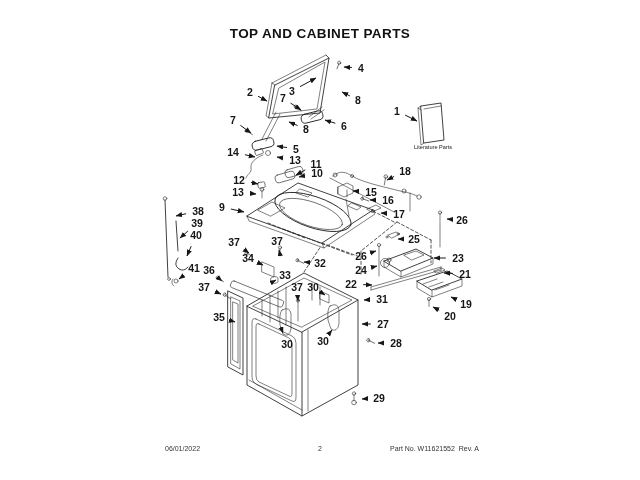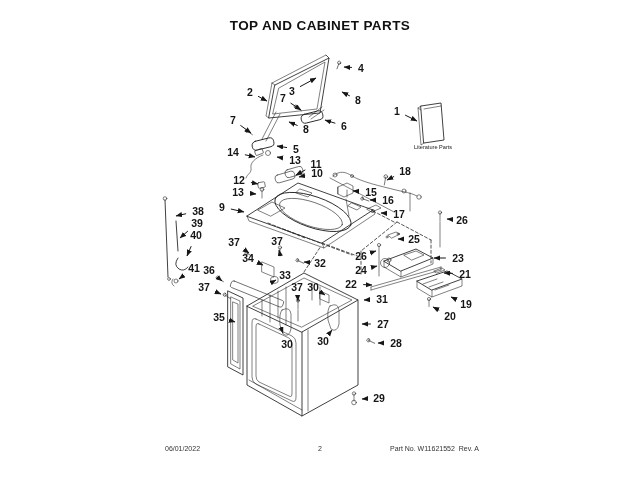--- a/index.html
+++ b/index.html
@@ -1,21 +1,21 @@
 <!DOCTYPE html>
 <html><head>
 <meta charset="utf-8">
 <style>
   html,body{margin:0;padding:0;}
   body{
     width:640px;height:480px;position:relative;background:#ffffff;
     font-family:"Liberation Sans", sans-serif;overflow:hidden;
   }
   .page-title{
-    position:absolute;top:18px;left:0;width:640px;text-align:center;
+    position:absolute;top:26px;left:0;width:640px;text-align:center;
     font-size:13.5px;font-weight:bold;color:#111;letter-spacing:.4px;
   }
   .footer{
     position:absolute;top:445px;left:0;width:640px;height:12px;
     font-size:7px;color:#333;
   }
   .footer .f-date{position:absolute;left:165px;top:0;}
   .footer .f-page{position:absolute;left:310px;top:0;width:20px;text-align:center;}
   .footer .f-part{position:absolute;left:390px;top:0;white-space:pre;}
   svg.diagram{position:absolute;left:0;top:0;}

